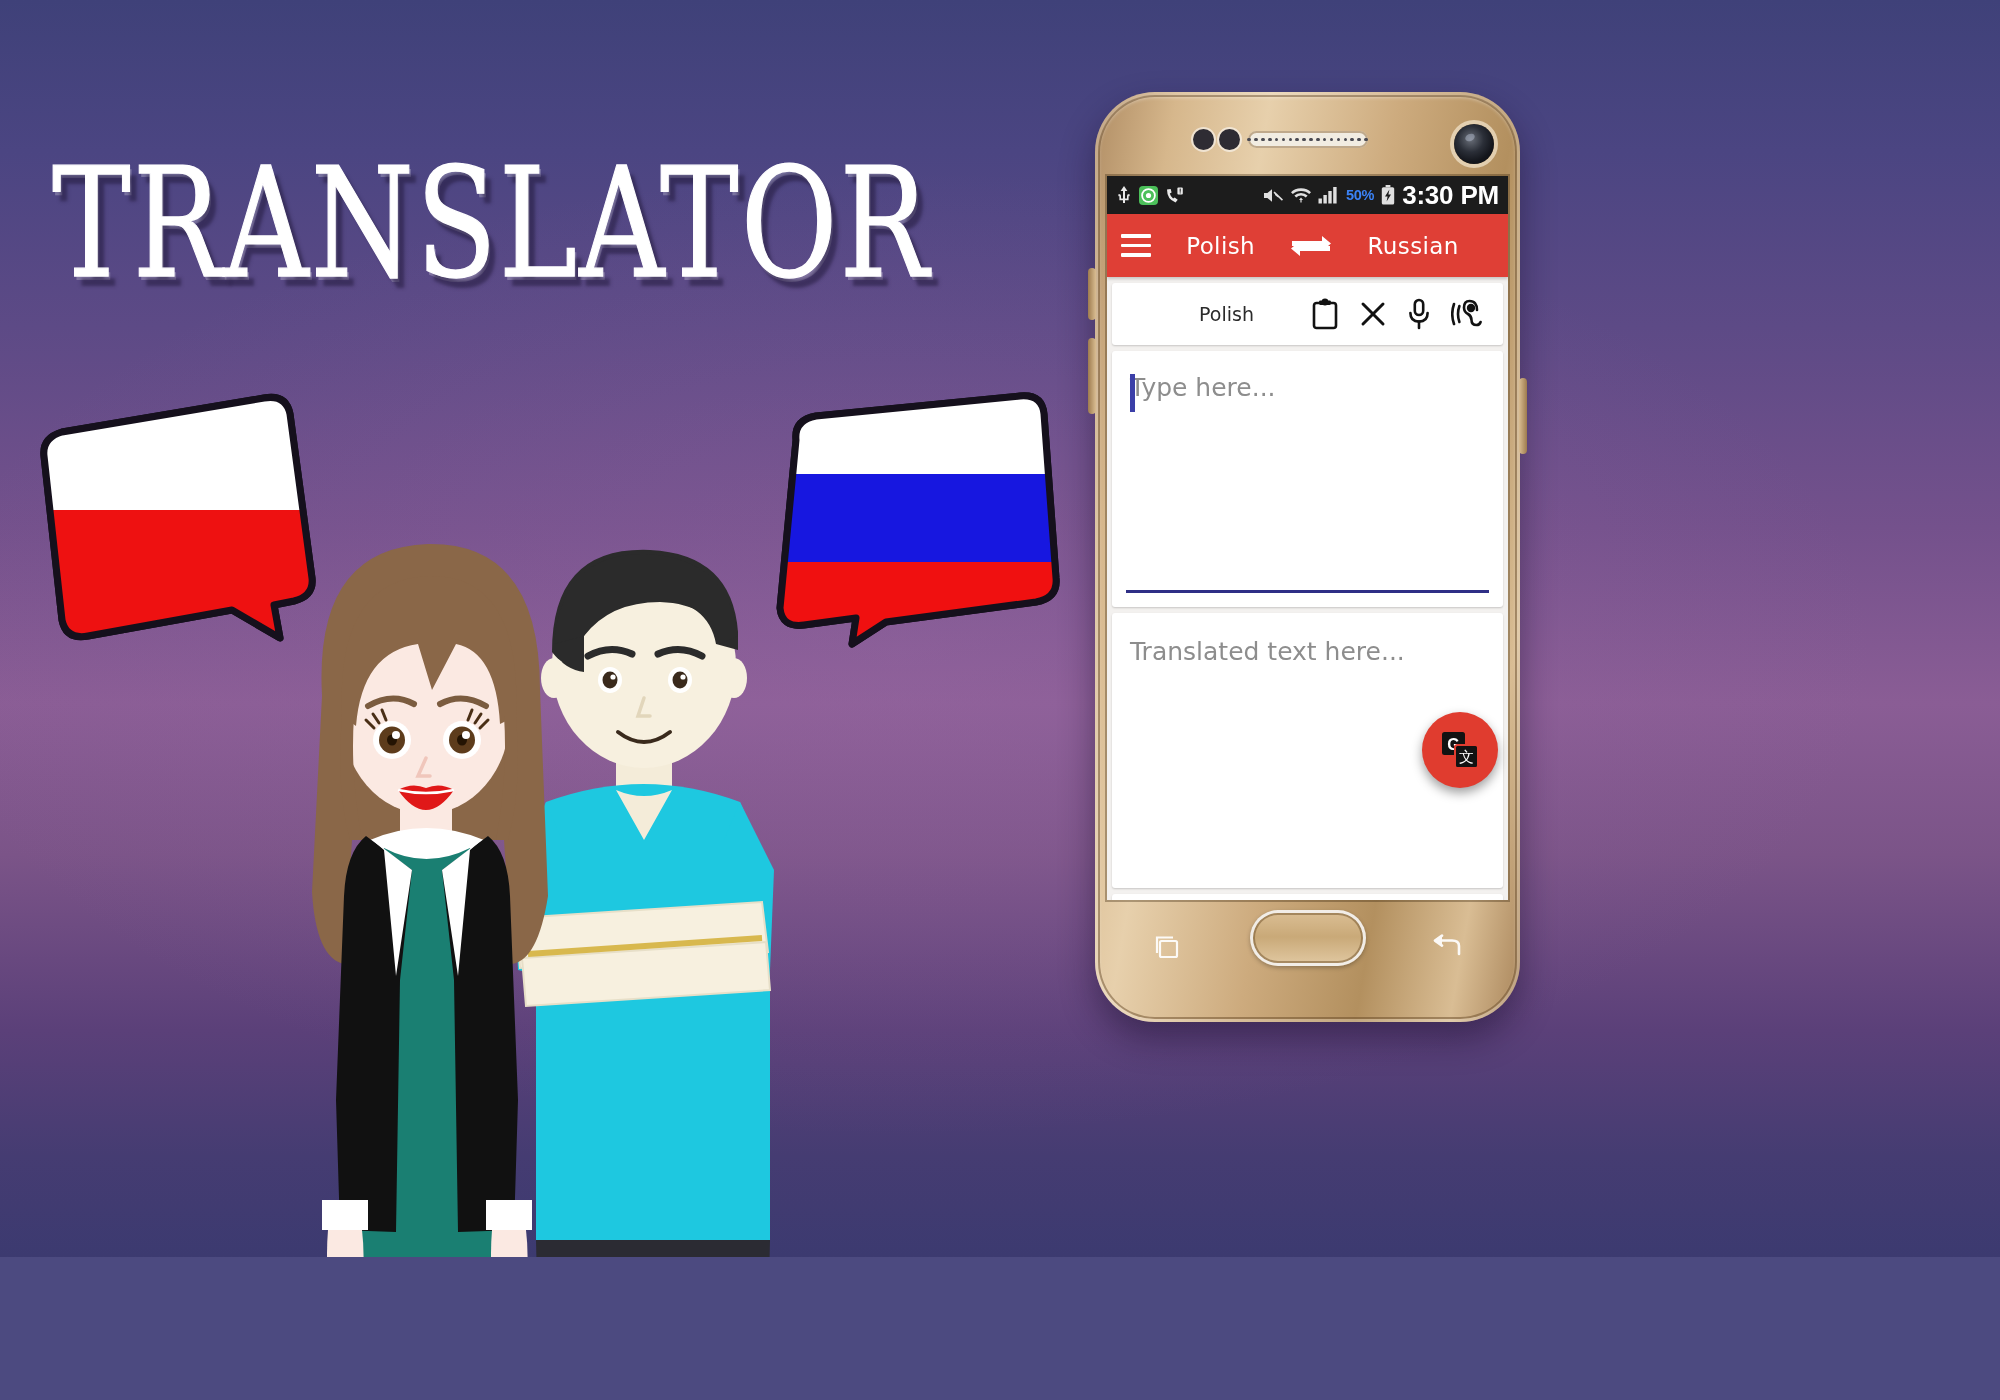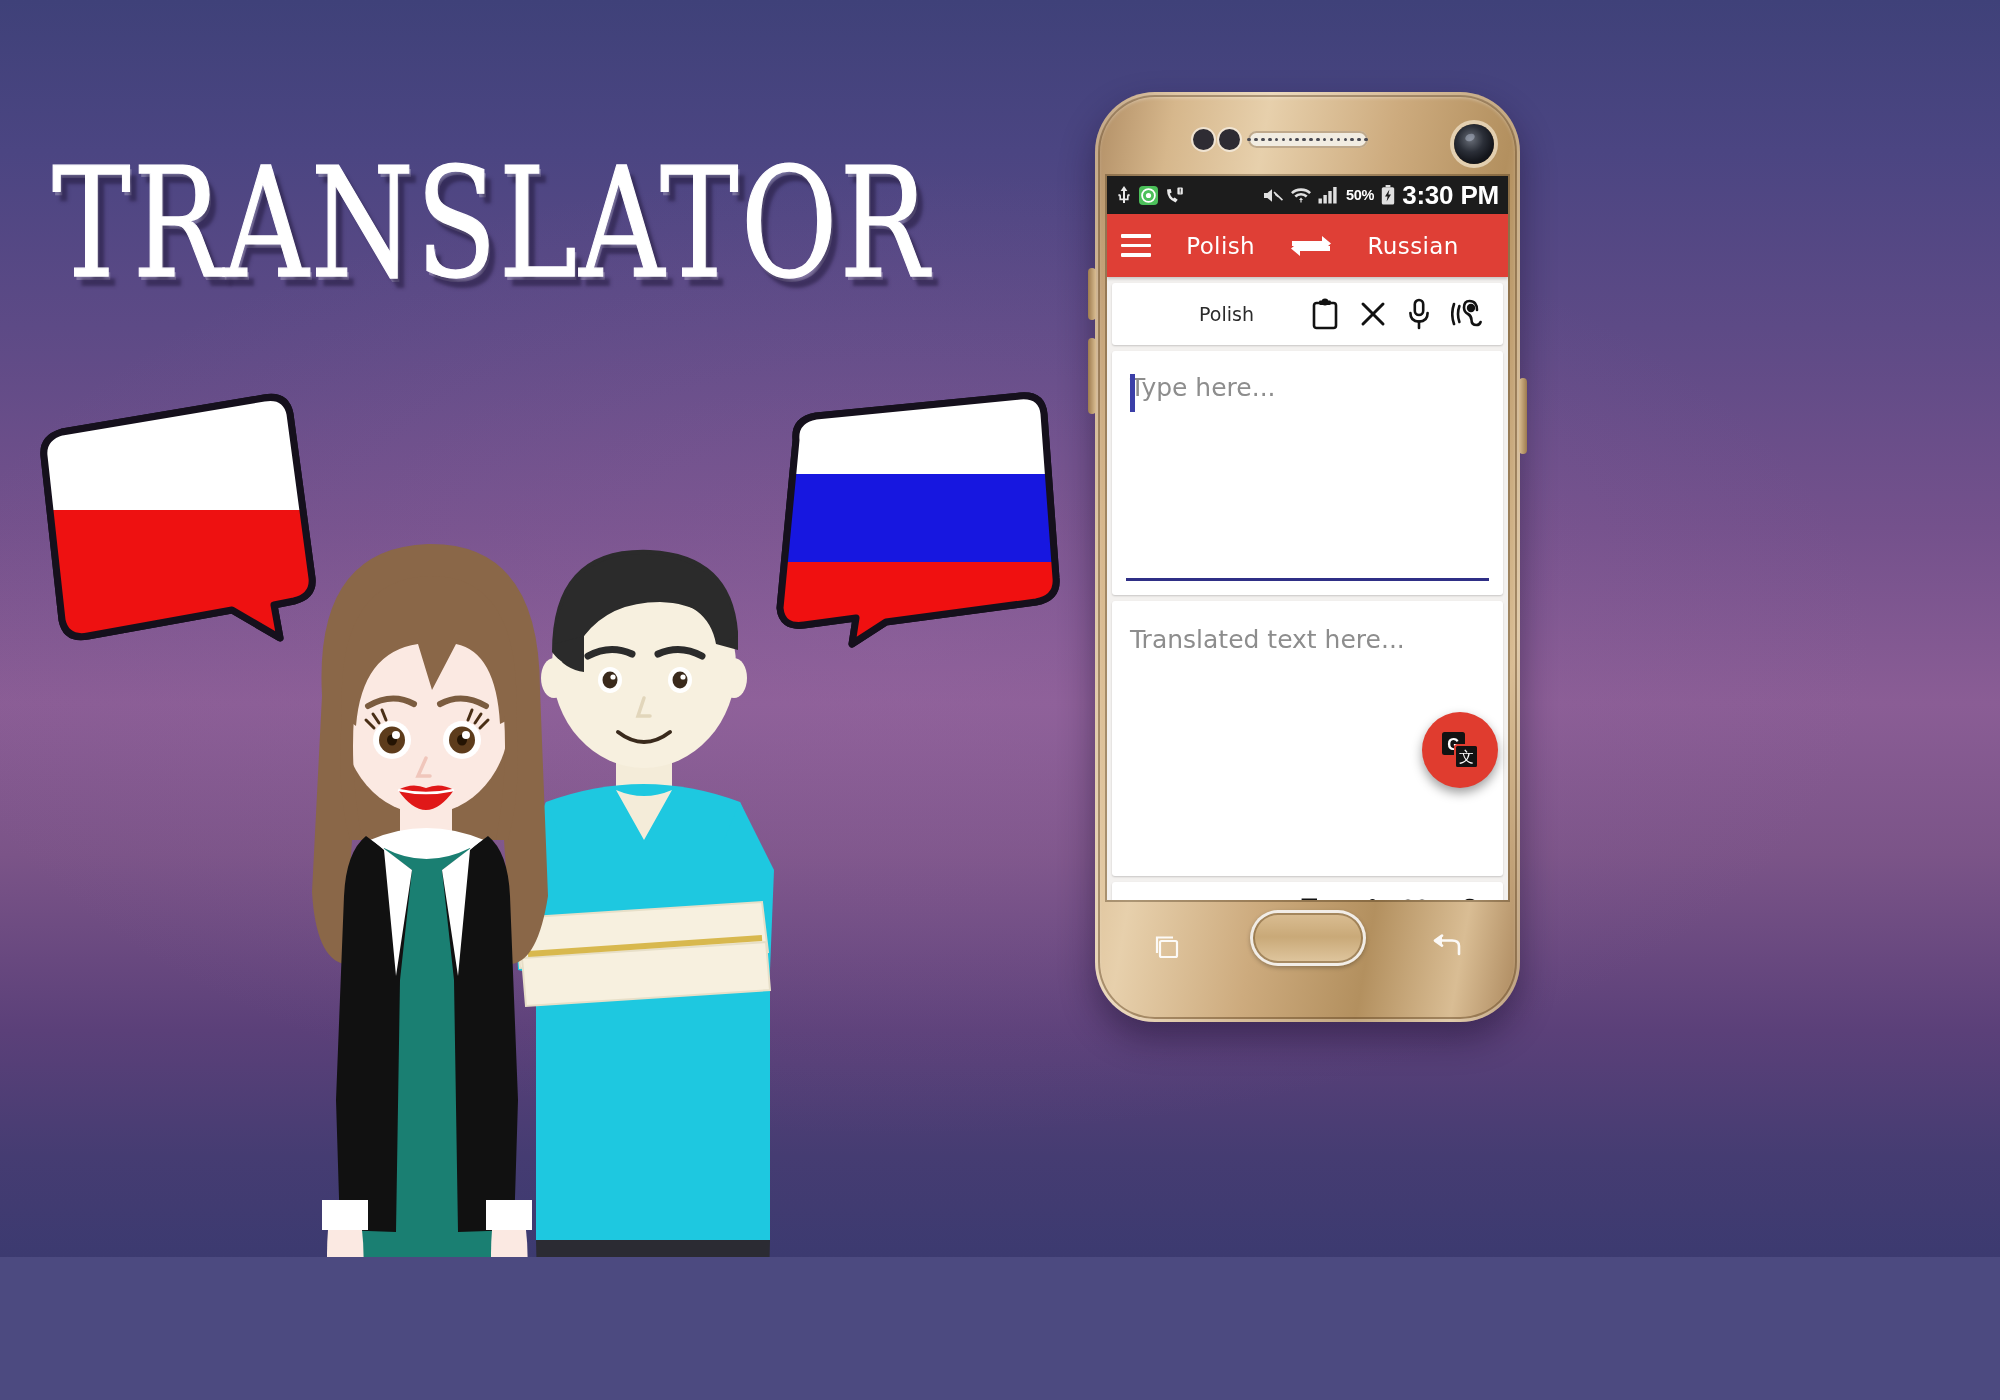--- a/index.html
+++ b/index.html
@@ -97,21 +97,21 @@
     background:#f3f1ef;overflow:hidden;
     box-shadow:0 0 0 2px rgba(60,40,15,.35);
   }
 
   
   .statusbar{
     height:38px;background:#1c1c1c;color:#e9e9e9;
     display:flex;align-items:center;padding:0 9px;gap:7px;font-size:16px;
   }
   .sb-right{margin-left:auto;display:flex;align-items:center;gap:7px;}
-  .sb-pct{font-size:14.5px;letter-spacing:-.3px;font-weight:600;color:#ffffff;}
+  .sb-pct{font-size:14.5px;letter-spacing:-.3px;font-weight:600;color:#3b82f6;}
   .sb-time{font-size:26px;font-weight:600;letter-spacing:-.2px;color:#fff;}
   .ic{display:inline-block;line-height:0;}
 
   
   .appbar{
     height:63px;background:#df3f36;
     display:flex;align-items:center;padding:0 14px;
     box-shadow:0 2px 3px rgba(0,0,0,.18);
   }
   .hamb{width:30px;display:flex;flex-direction:column;gap:6px;cursor:pointer;}
@@ -130,21 +130,21 @@
   .toolbar-row{
     display:flex;align-items:center;height:62px;padding:0 16px 0 0;
   }
   .tb-lang{
     flex:1;text-align:center;font-size:19px;color:#2b2b2b;
     font-family:"DejaVu Sans",sans-serif;padding-left:30px;
   }
   .tb-icons{display:flex;align-items:center;gap:20px;padding-right:4px;}
   .tb-icons .ic{cursor:pointer;}
 
-  .input-card{position:relative;height:222px;padding:22px 18px 0 18px;}
+  .input-card{position:relative;height:222px;padding:22px 18px 12px 18px;}
   .caret{
     position:absolute;left:18px;top:23px;width:5px;height:38px;background:#3b3fa8;
   }
   .ph{
     font-family:"DejaVu Sans",sans-serif;font-size:25px;color:#8d8d8d;letter-parsing:0;
   }
   .underline{
     position:absolute;left:14px;right:14px;bottom:14px;height:3px;background:#2f2f86;
   }
   .out-card{height:238px;padding:24px 18px 13px 18px;}

